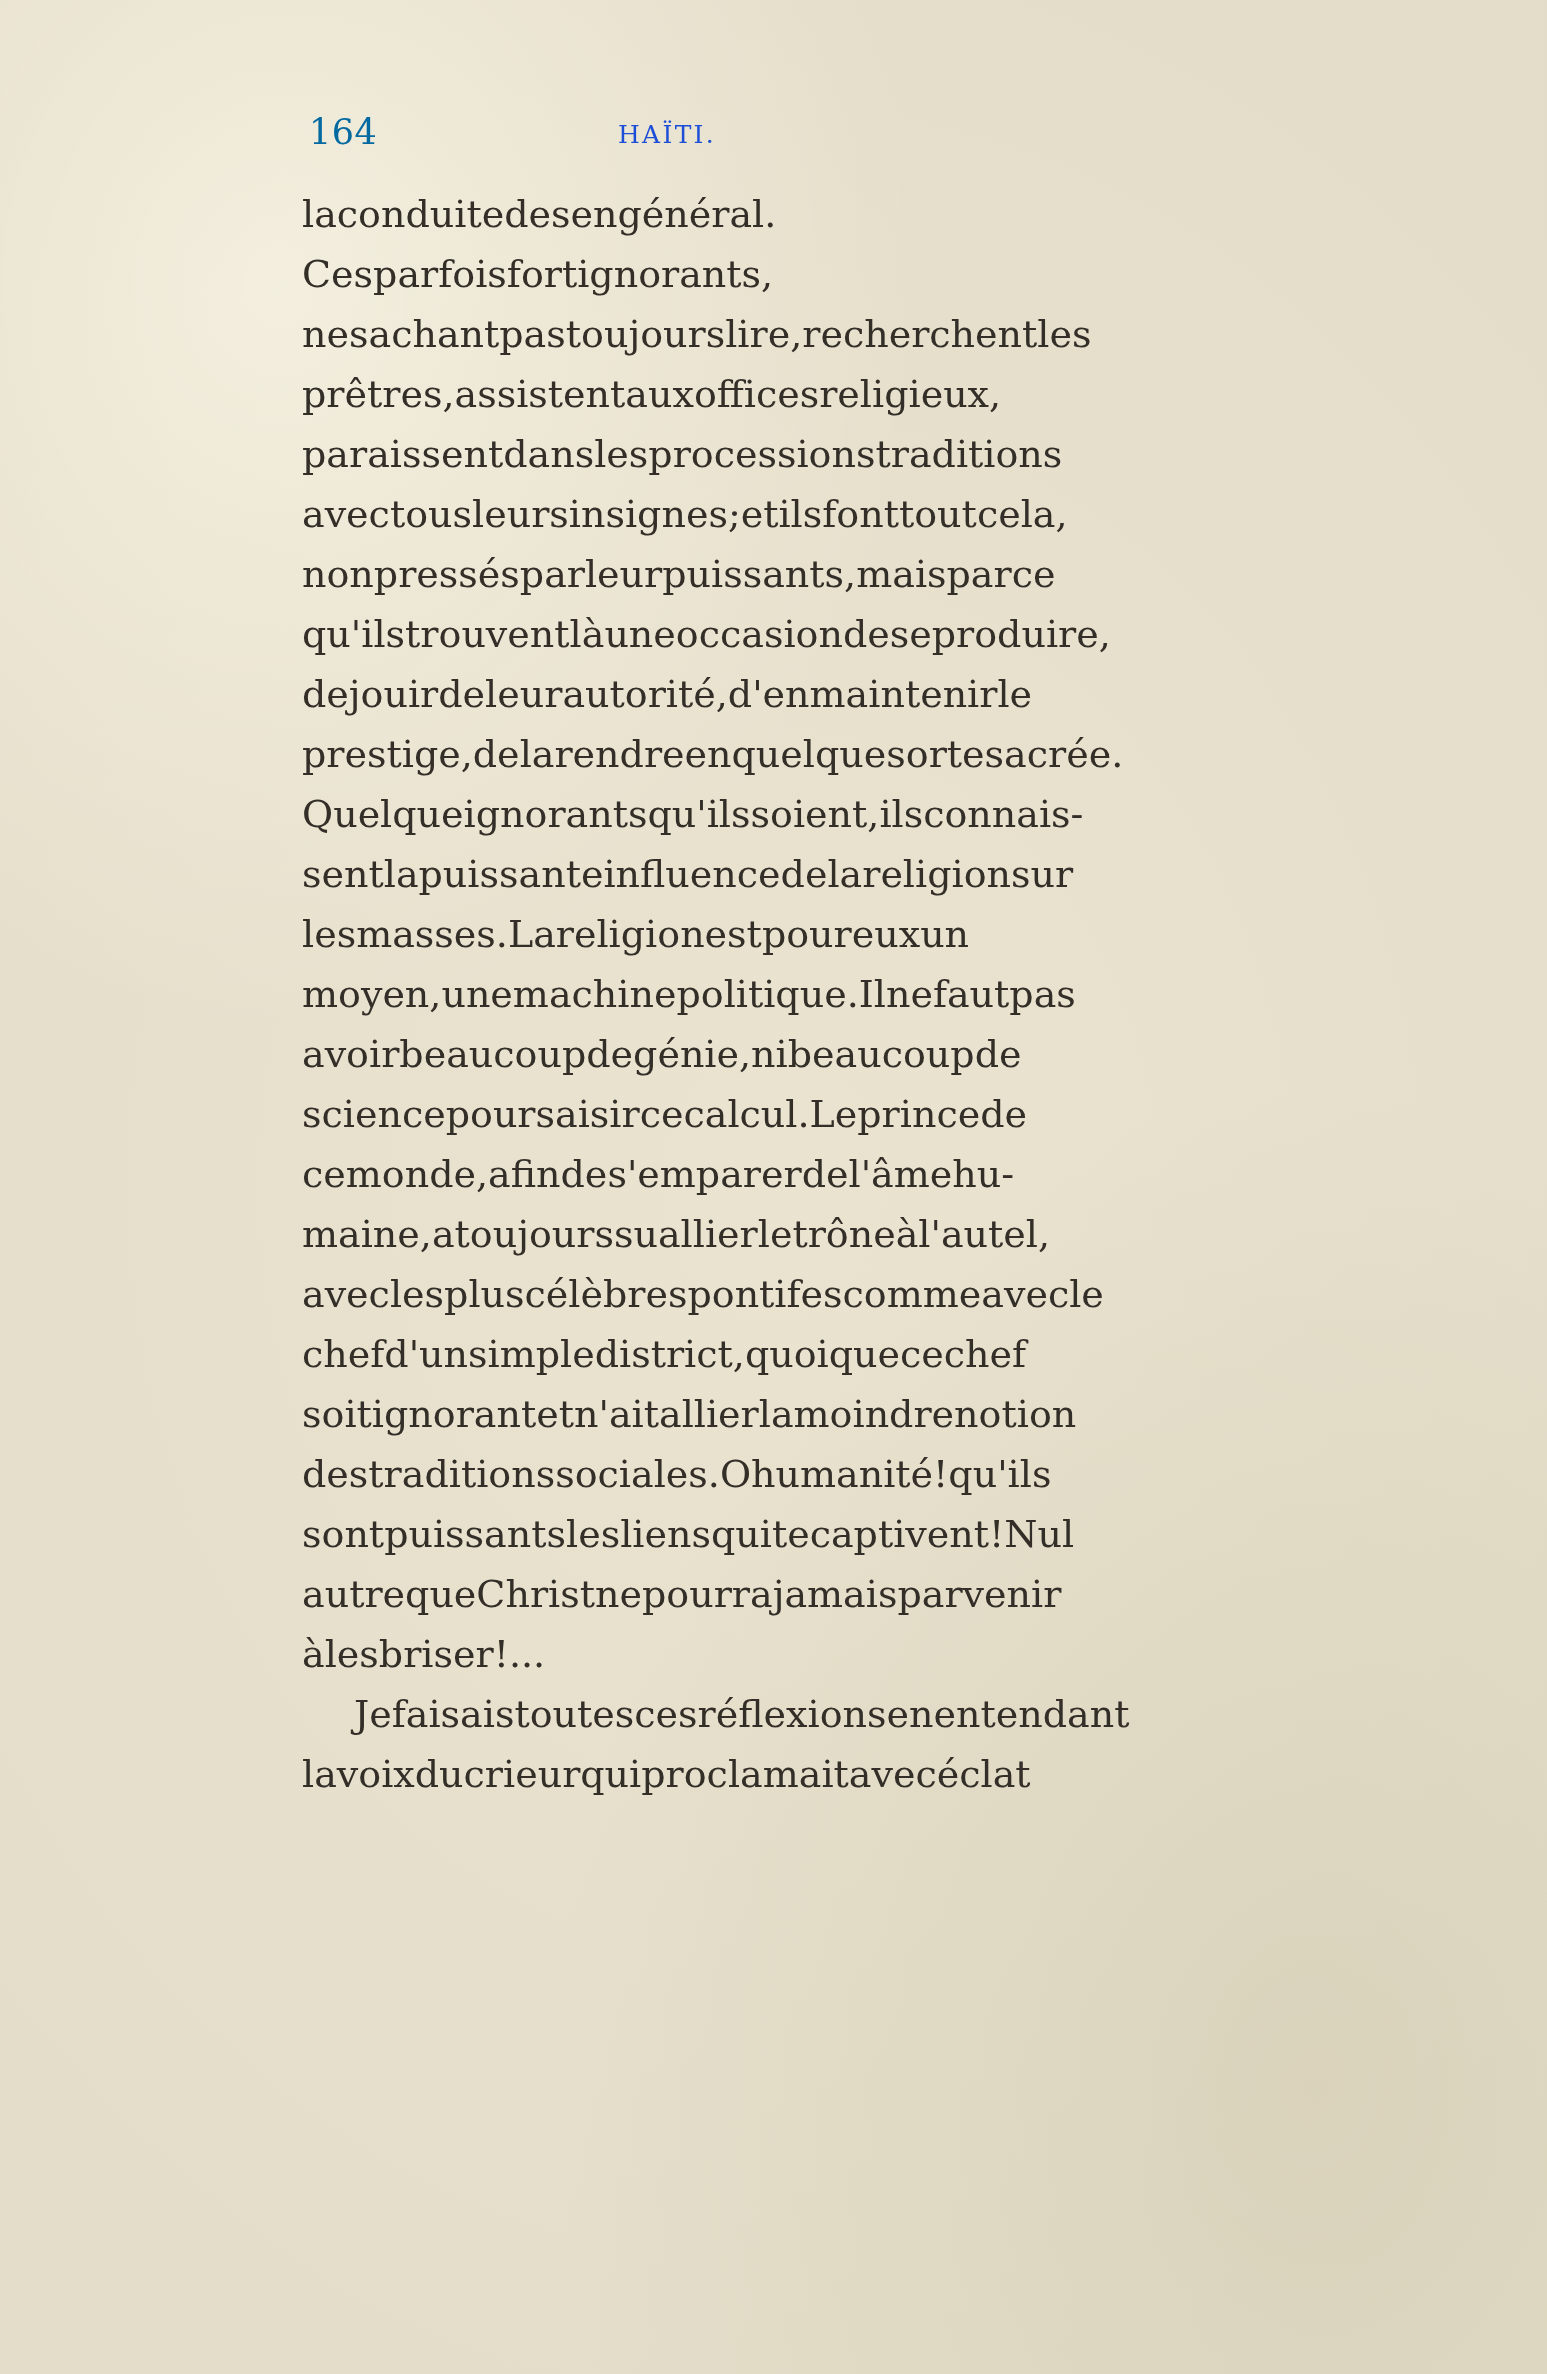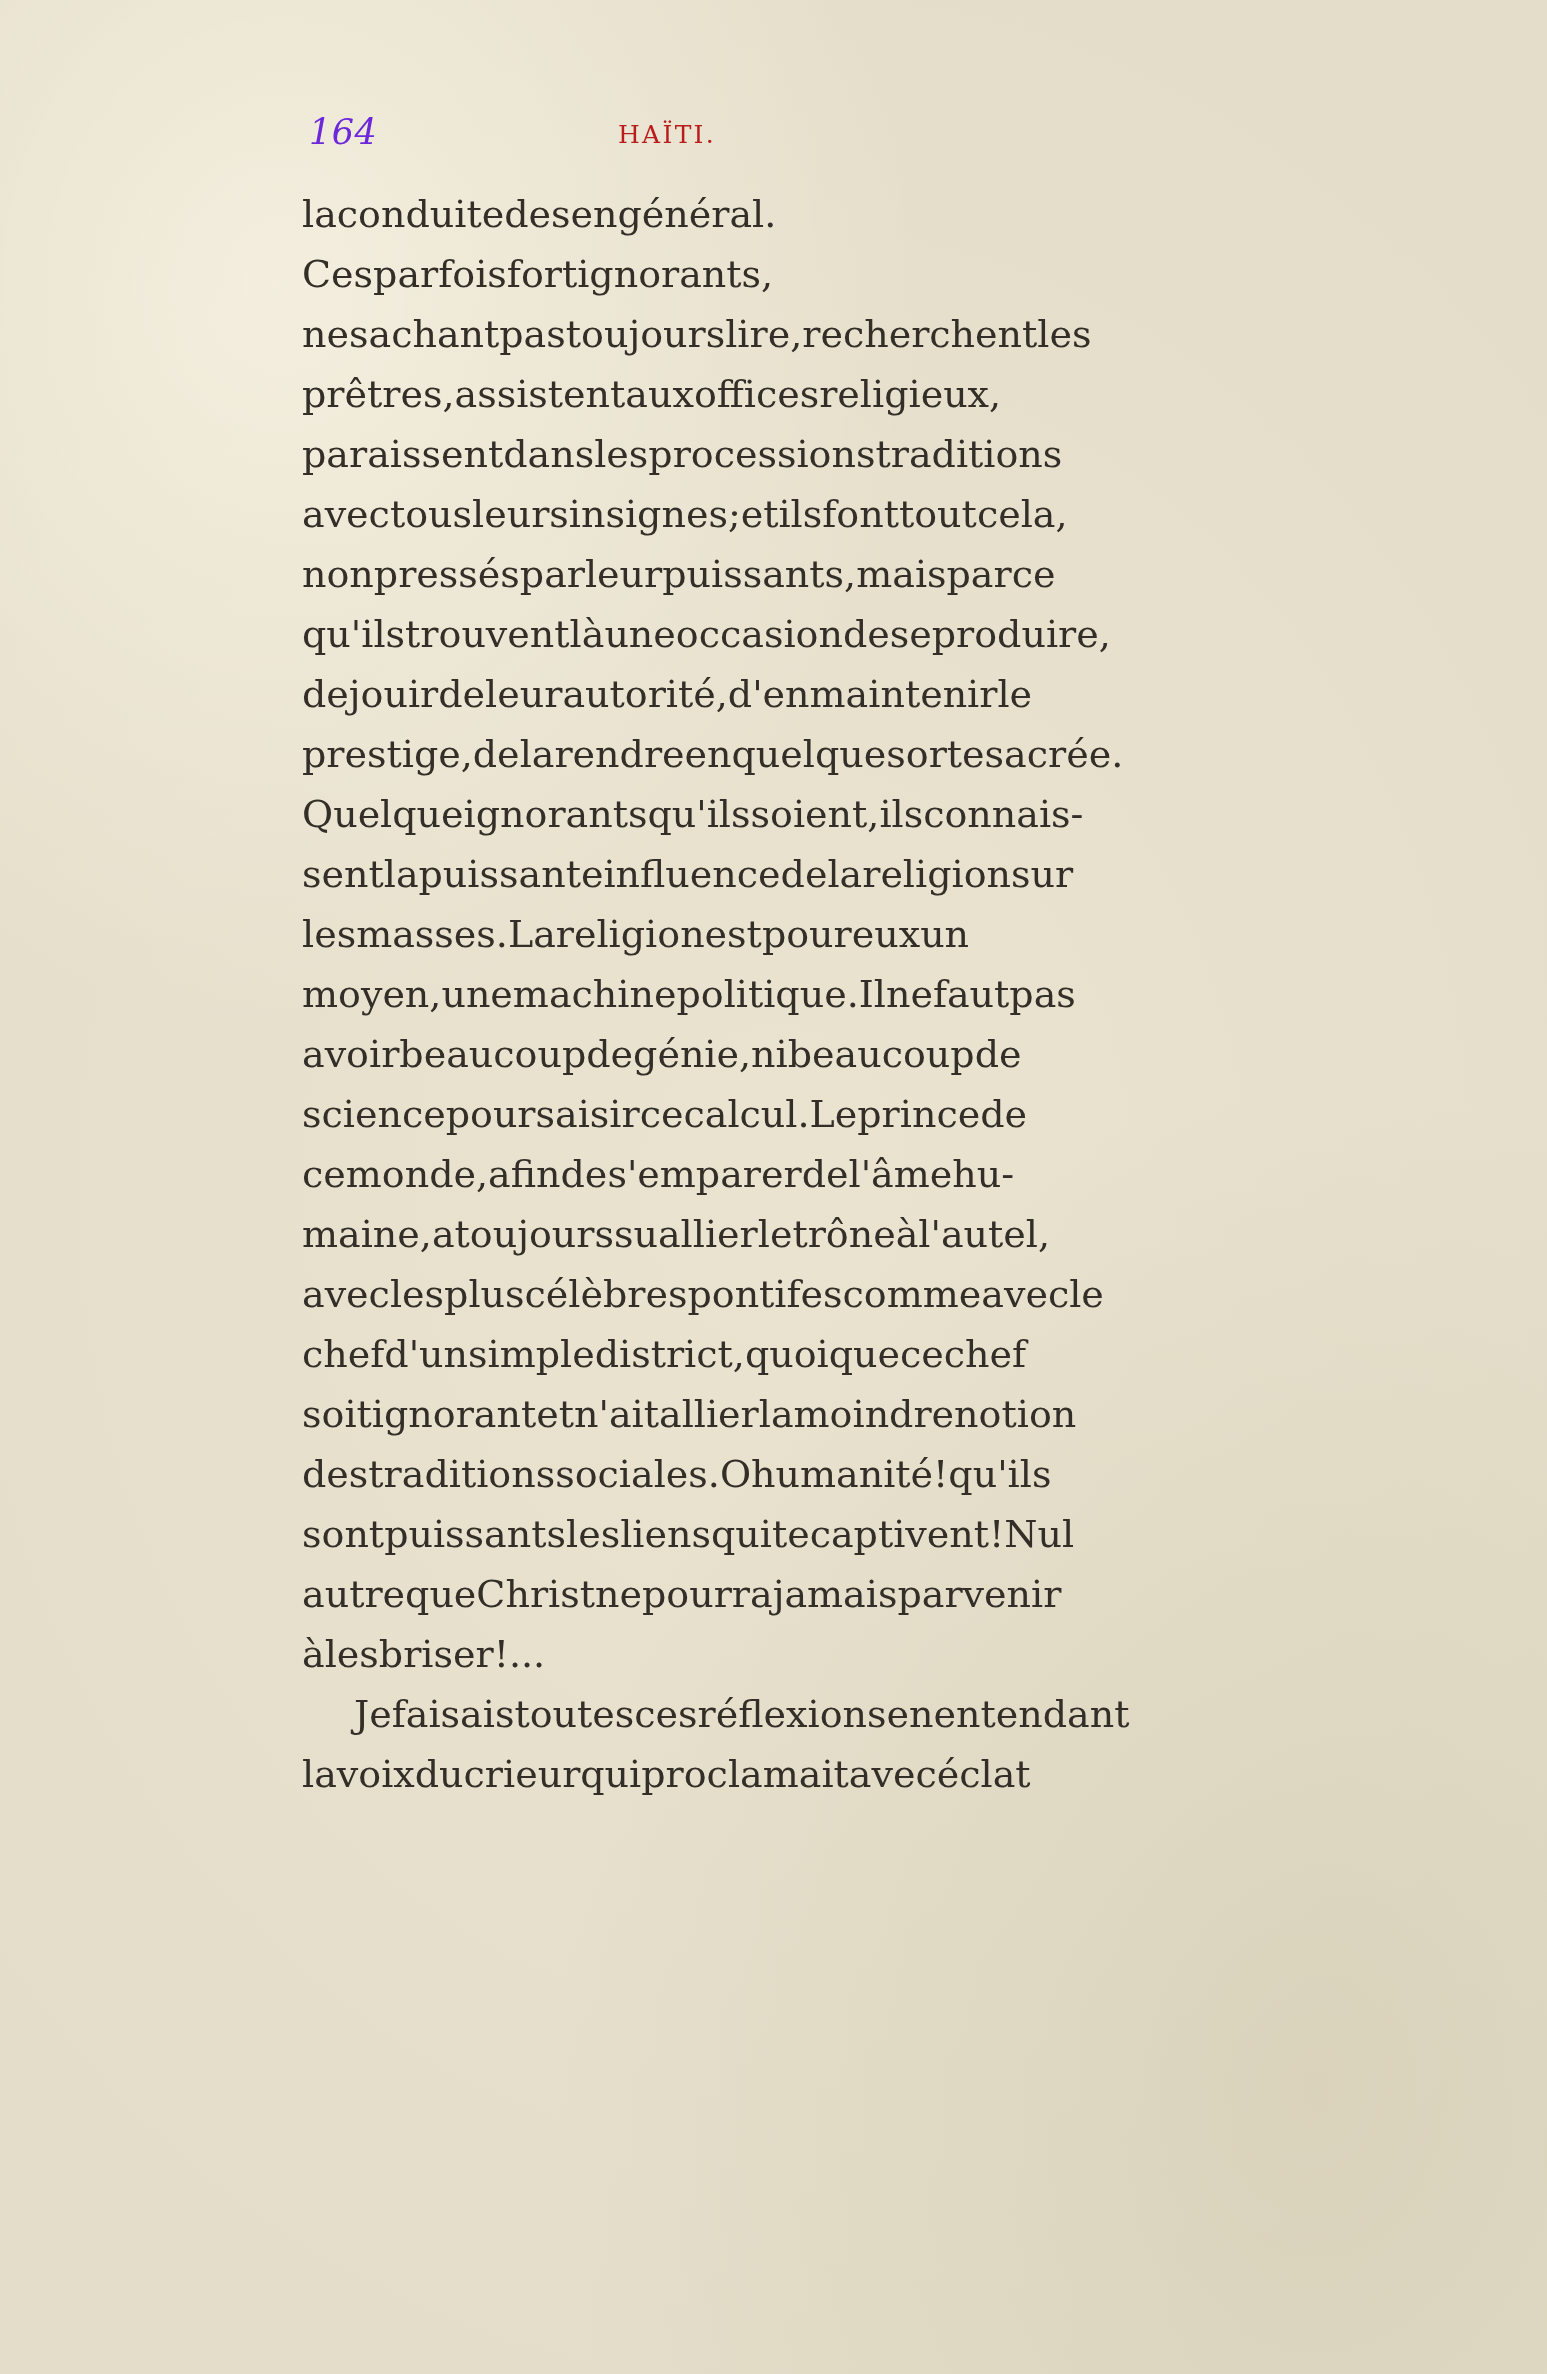--- a/index.html
+++ b/index.html
@@ -36,31 +36,30 @@
     left: 309px;
     top: 112px;
     width: 1134px;
     height: 43px;
   }
   .folio {
     position: absolute;
     left: 0;
     top: 0;
     font-size: 35px;
-    color: #6d28d9;
+    color: #0369a1;
     letter-spacing: 0.5px;
-    font-style: italic;
   }
   .running-title {
     position: absolute;
     left: 309px;
     top: 8.4px;
     font-size: 25px;
     letter-spacing: 2.3px;
-    color: #b91c1c;
+    color: #1d4ed8;
     font-variant: small-caps;
     text-transform: uppercase;
   }
   .body-text {
     position: absolute;
     left: 302px;
     top: 184px;
     width: 1151px;
   }
   .line {

